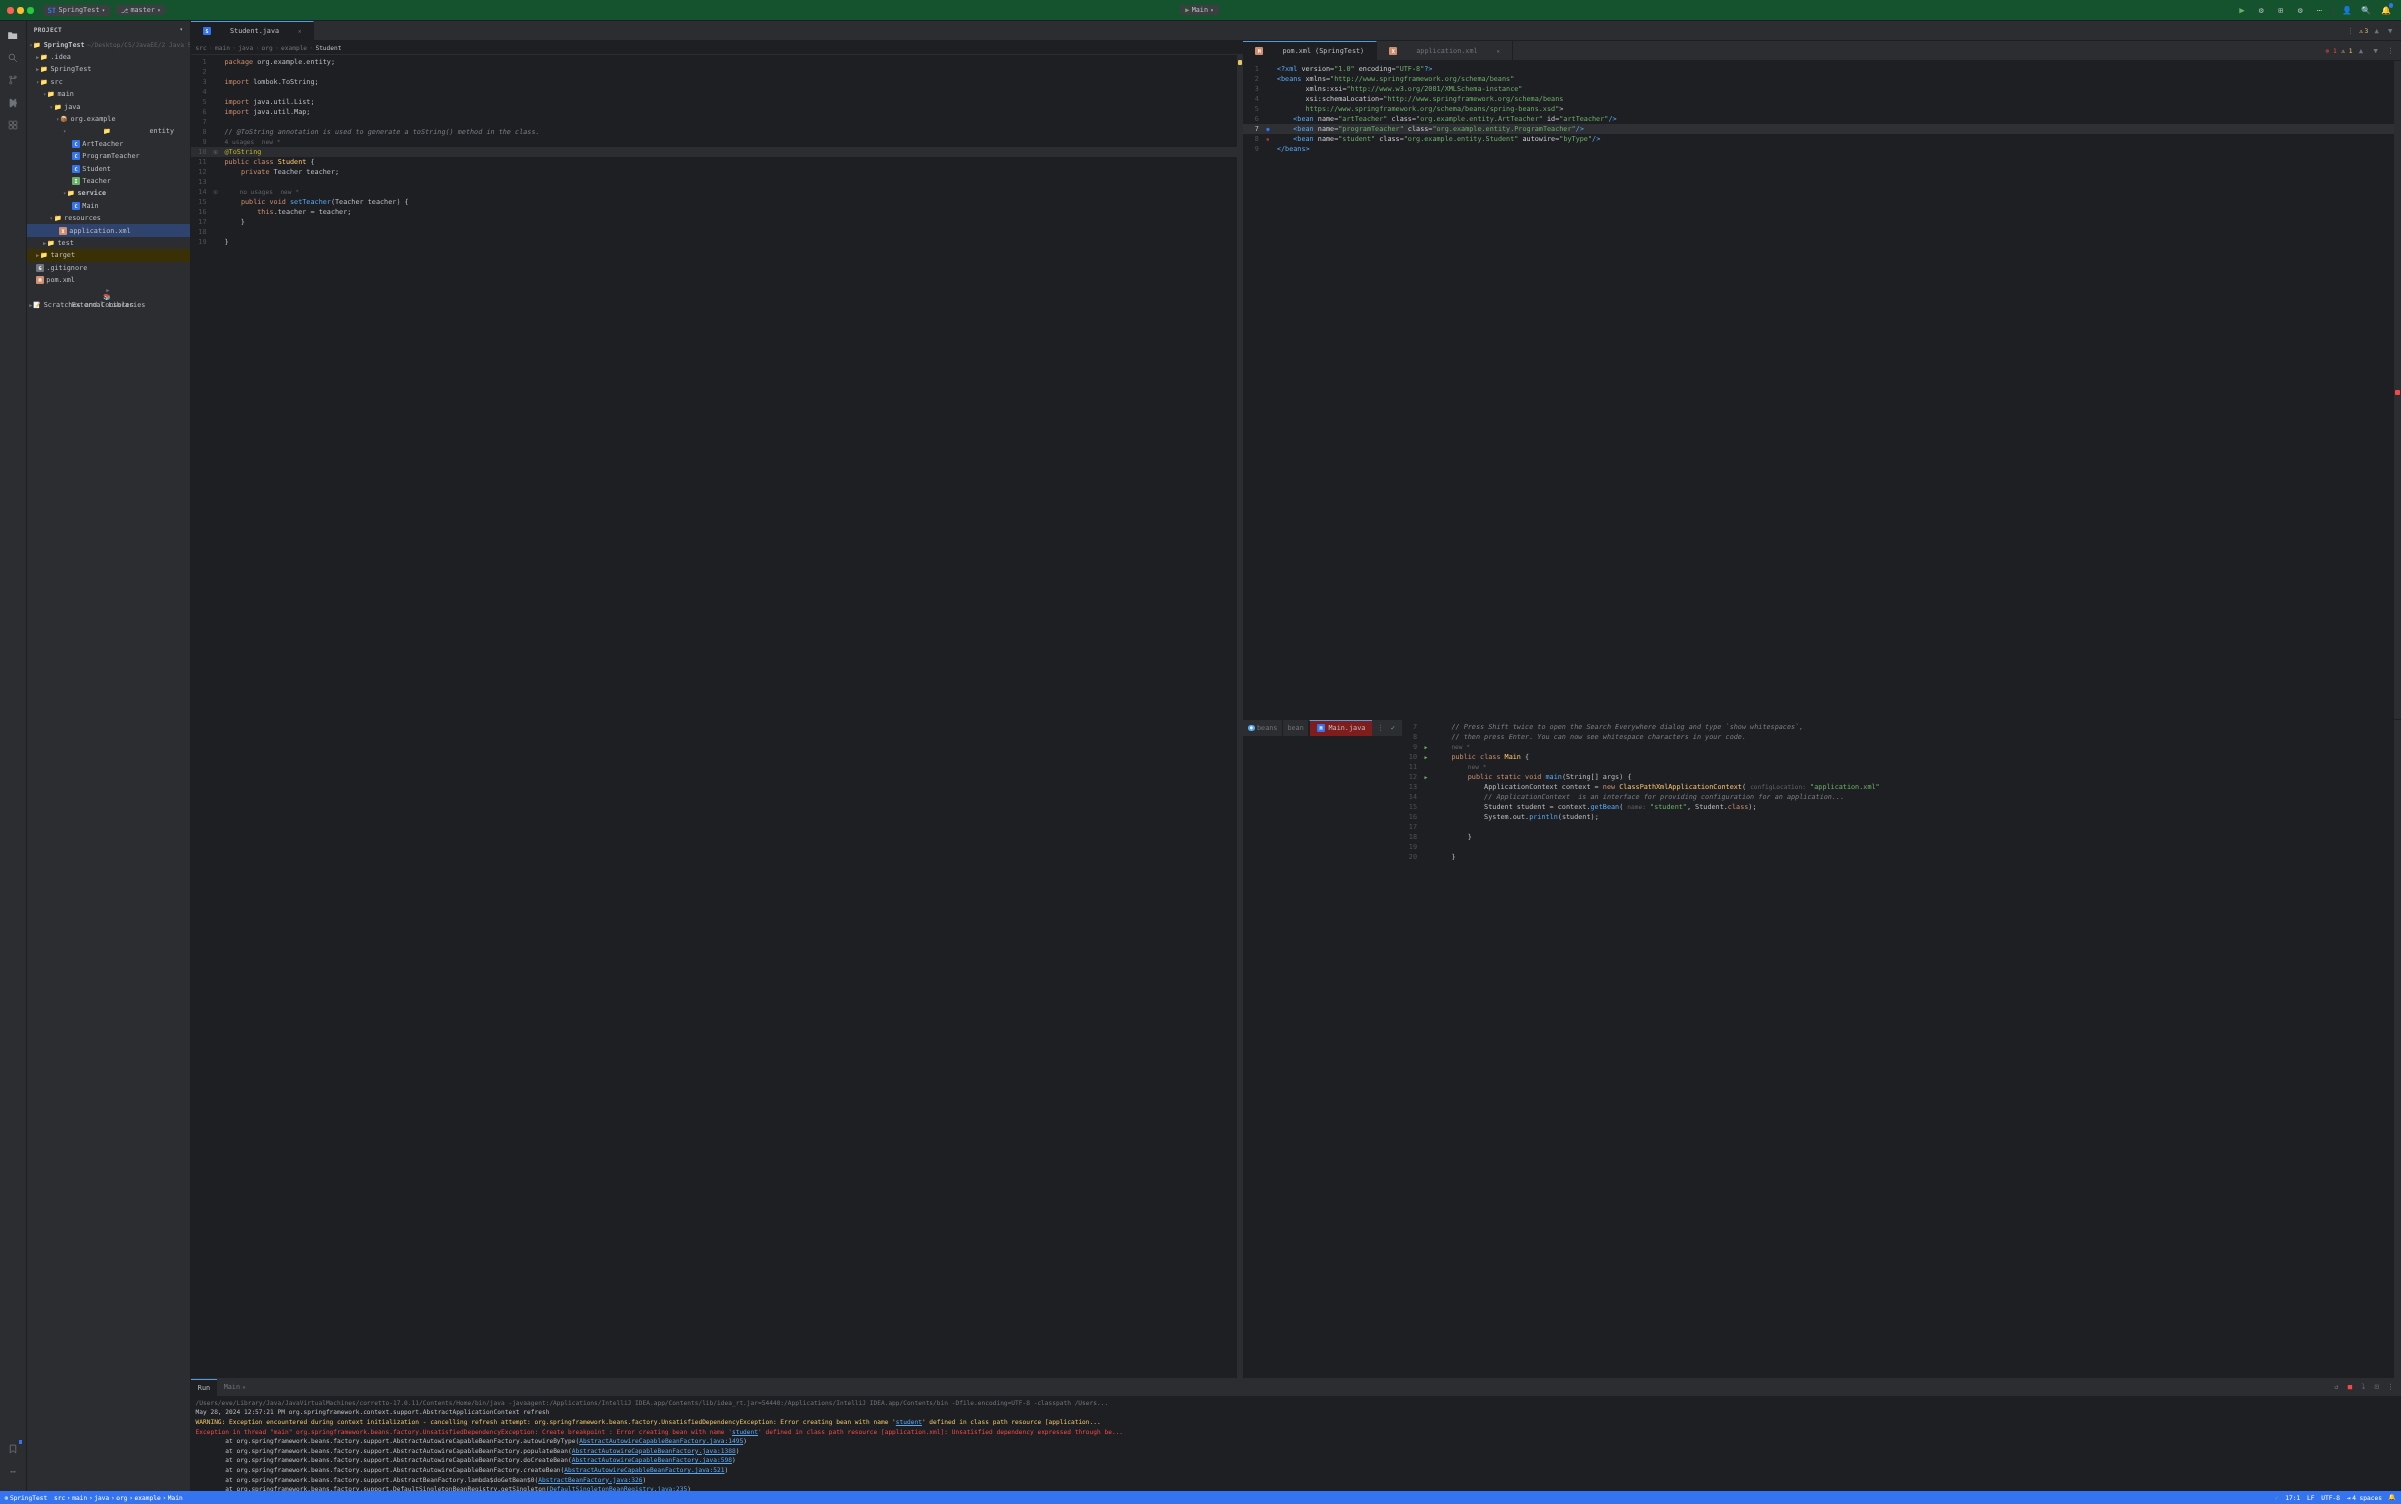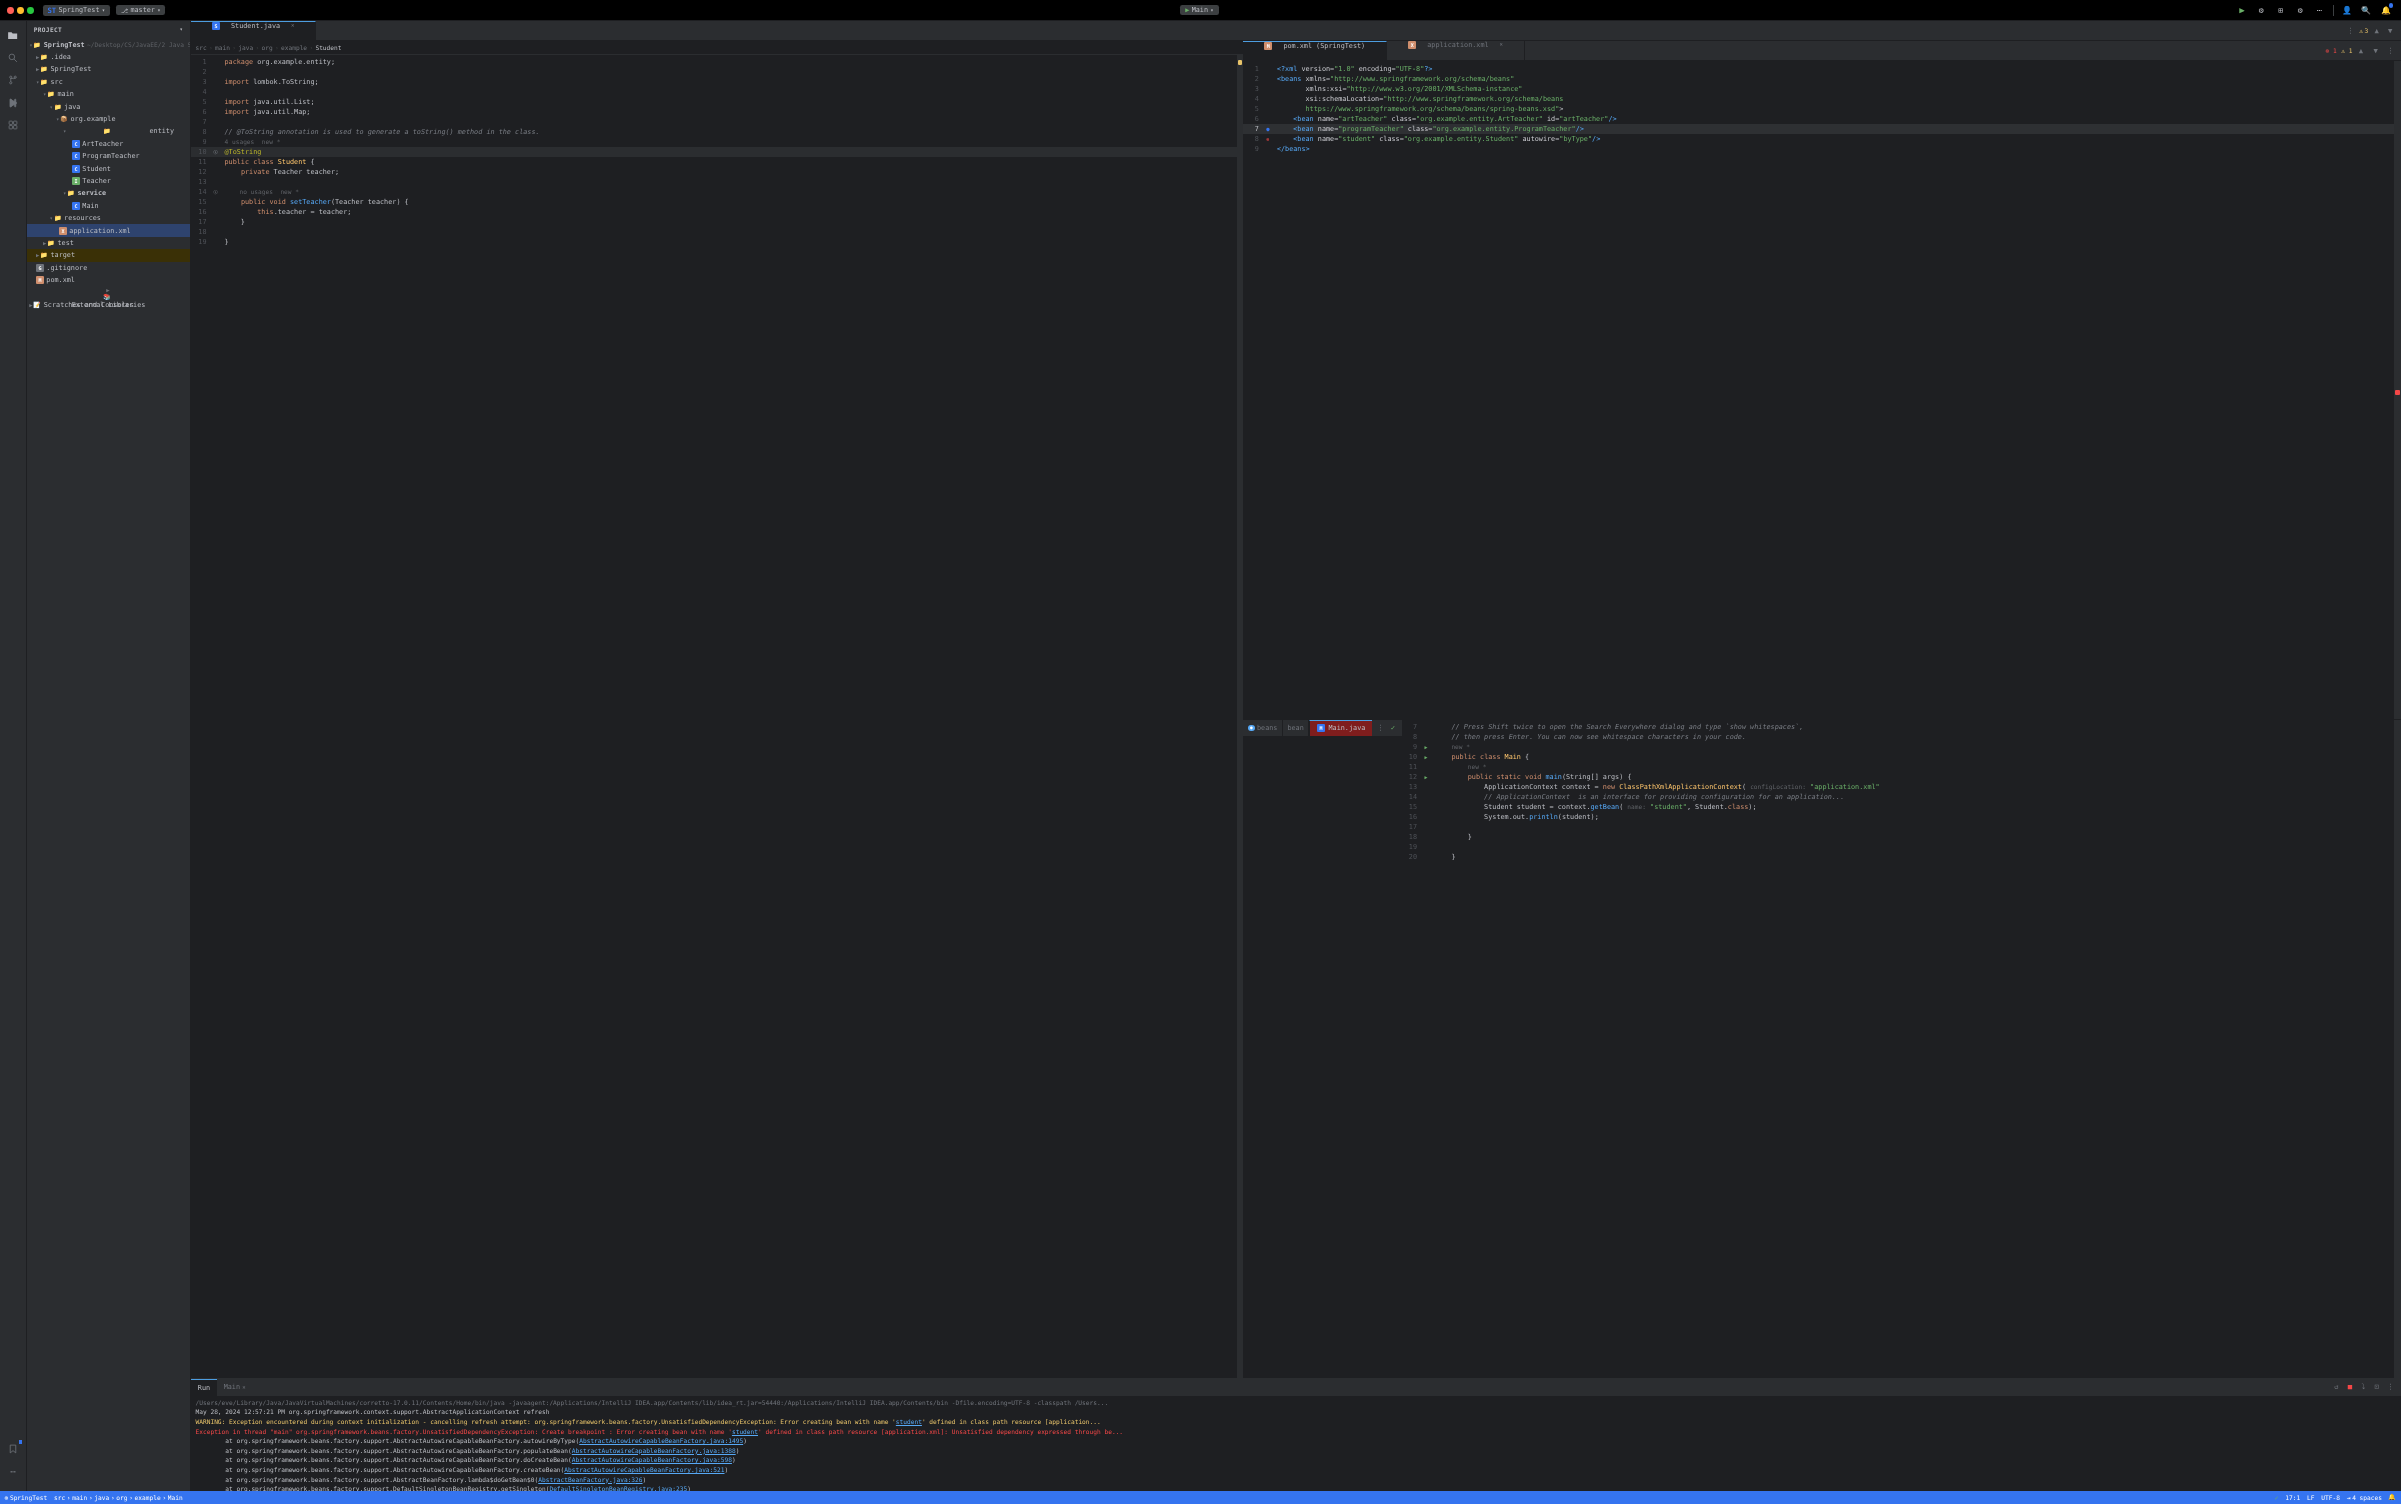--- a/index.html
+++ b/index.html
@@ -10,21 +10,21 @@
       font-size: 6.8px;
       width: 100vw;
       height: 100vh;
       overflow: hidden;
       display: flex;
       flex-direction: column;
     }
 
     
     .title-bar {
-      background: #000000;
+      background: #14532d;
       height: 21.4px;
       display: flex;
       align-items: center;
       padding: 0 6.8px;
       gap: 4.5px;
       flex-shrink: 0;
       border-bottom: 0.6px solid #1e1f22;
     }
     .traffic-lights {
       display: flex;
@@ -182,23 +182,23 @@
     .editor-tabs {
       display: flex;
       background: #2b2d30;
       border-bottom: 0.6px solid #1e1f22;
       height: 20px;
       align-items: stretch;
       flex-shrink: 0;
     }
     .editor-tab {
       display: flex;
-      align-items: flex-start;
-      padding: 0 21px;
-      gap: 11px;
+      align-items: center;
+      padding: 0 12px;
+      gap: 19px;
       cursor: pointer;
       border-right: 0.6px solid #1e1f22;
       font-size: 6.8px;
       color: #6f737a;
       min-width: 68px;
     }
     .editor-tab.active {
       background: #1e1f22;
       color: #bcbec4;
       border-top: 1.1px solid #4d9de0;

